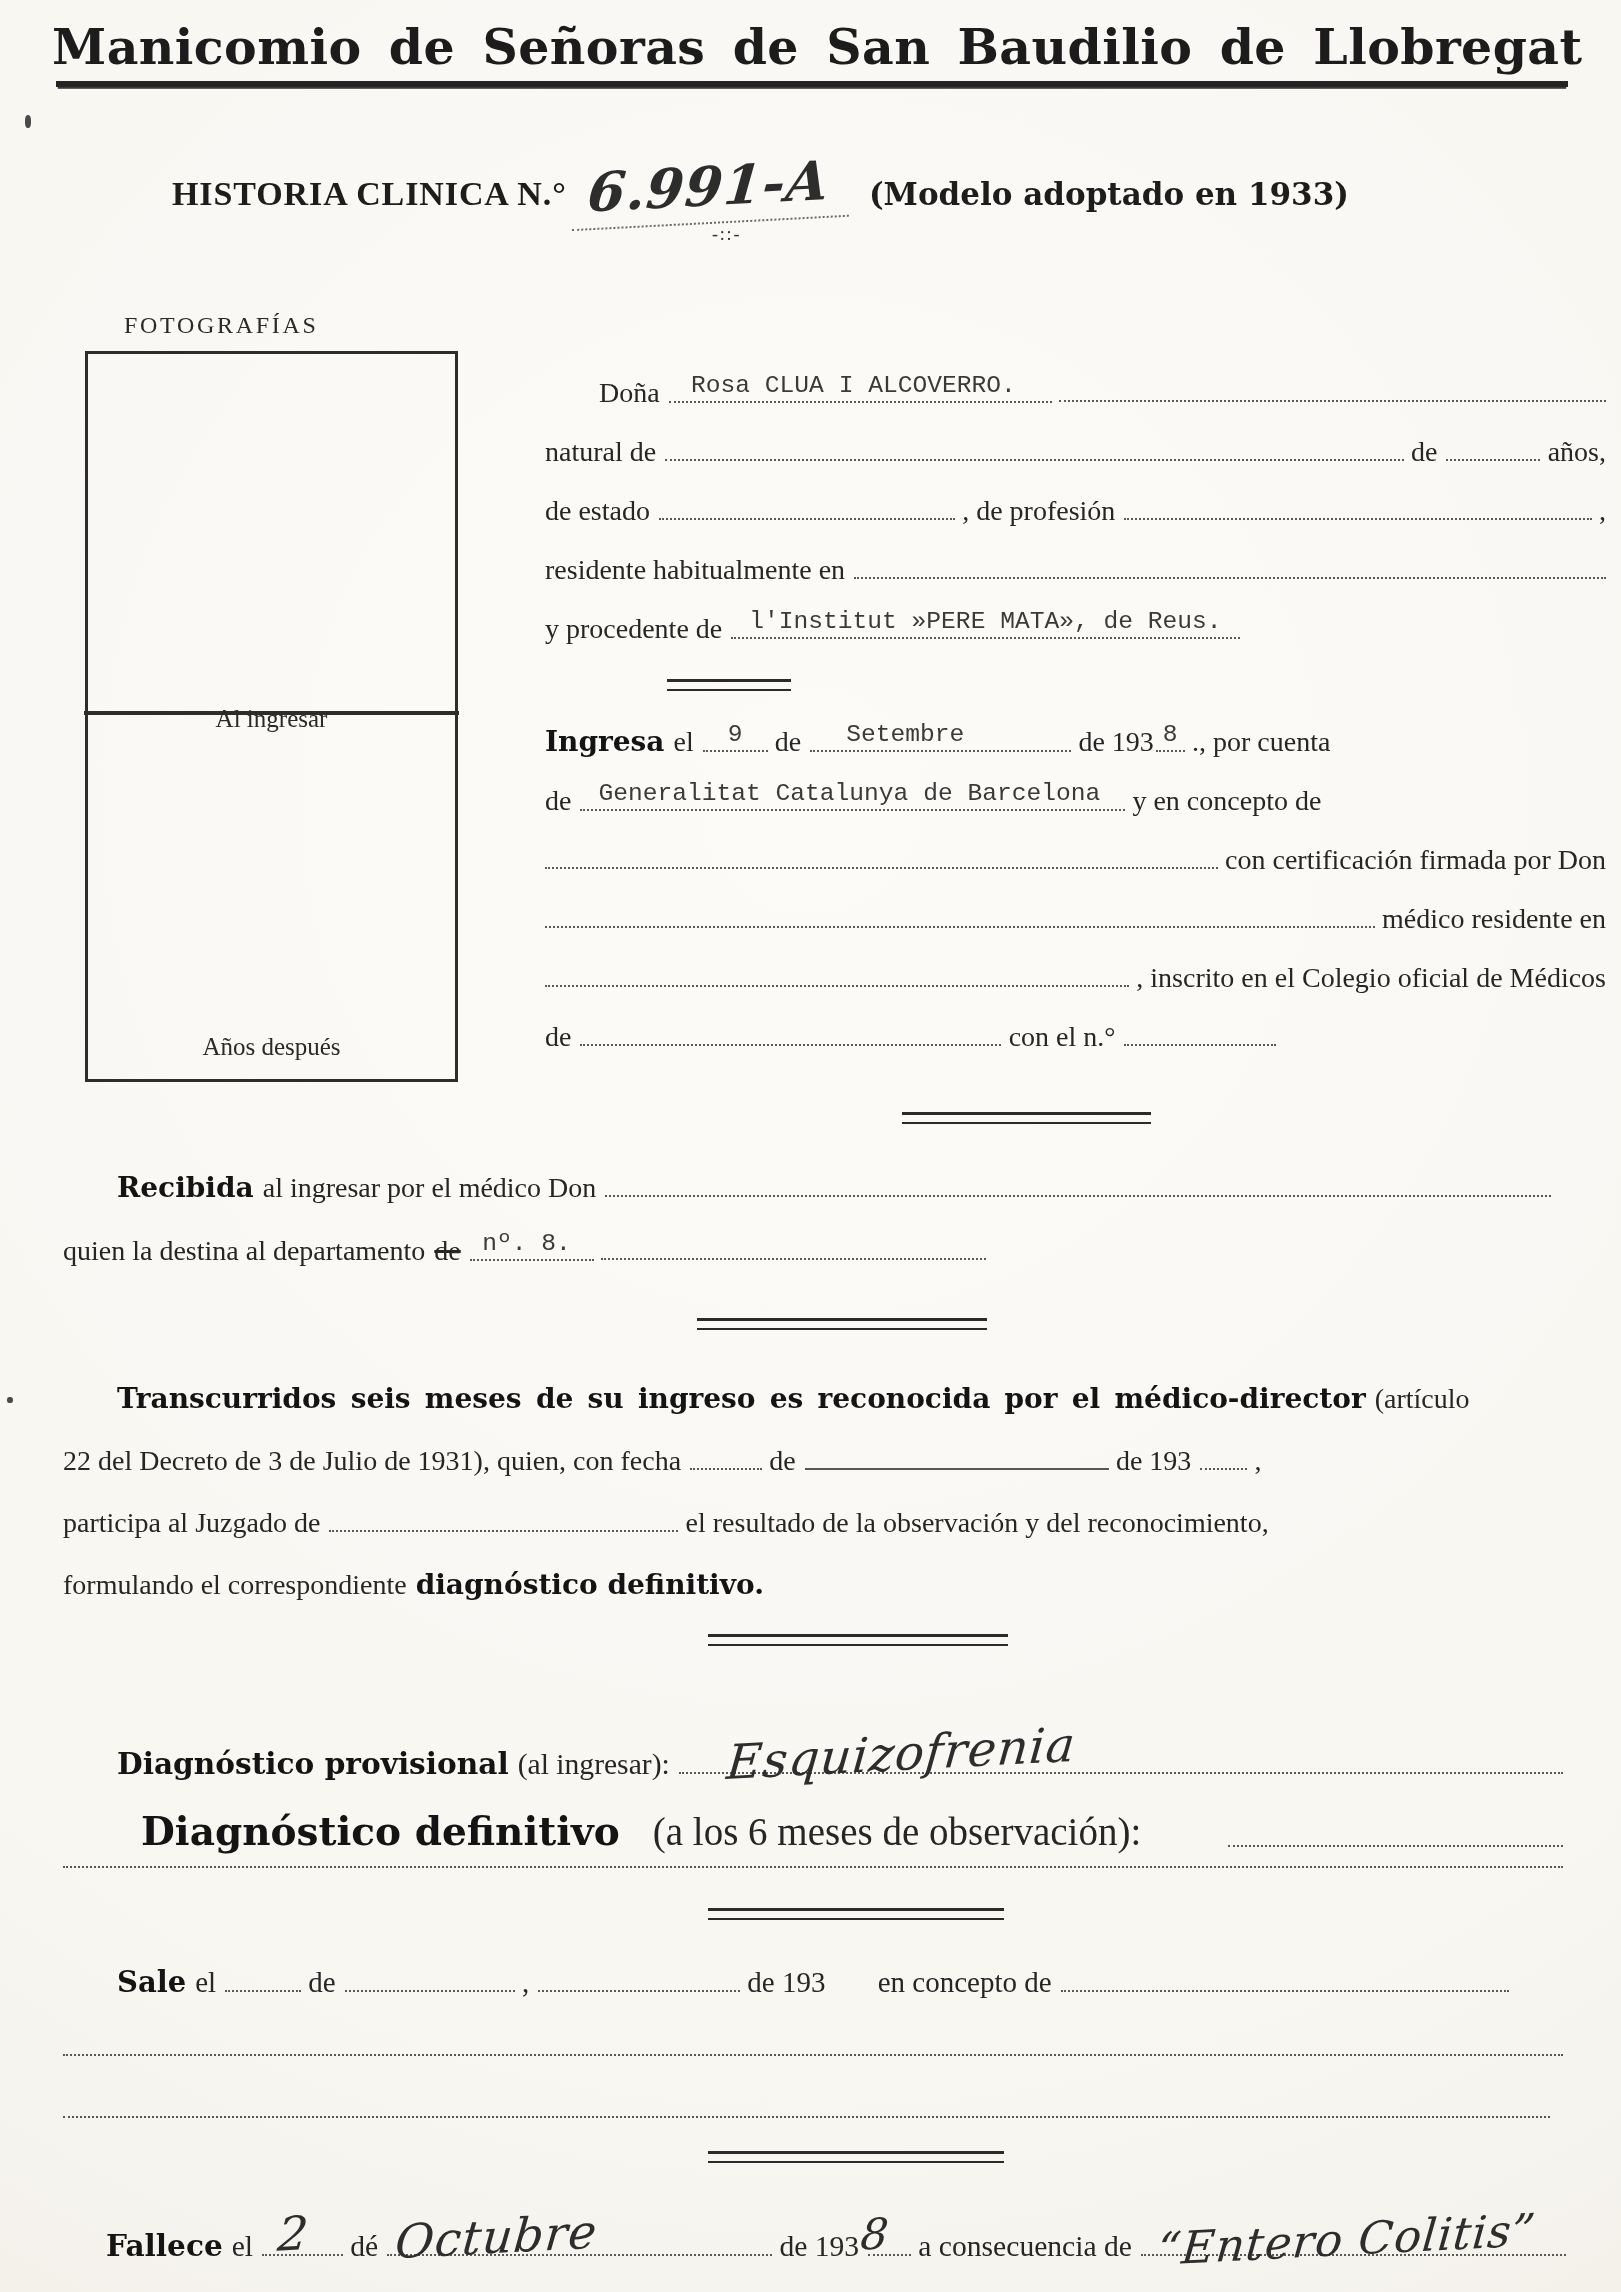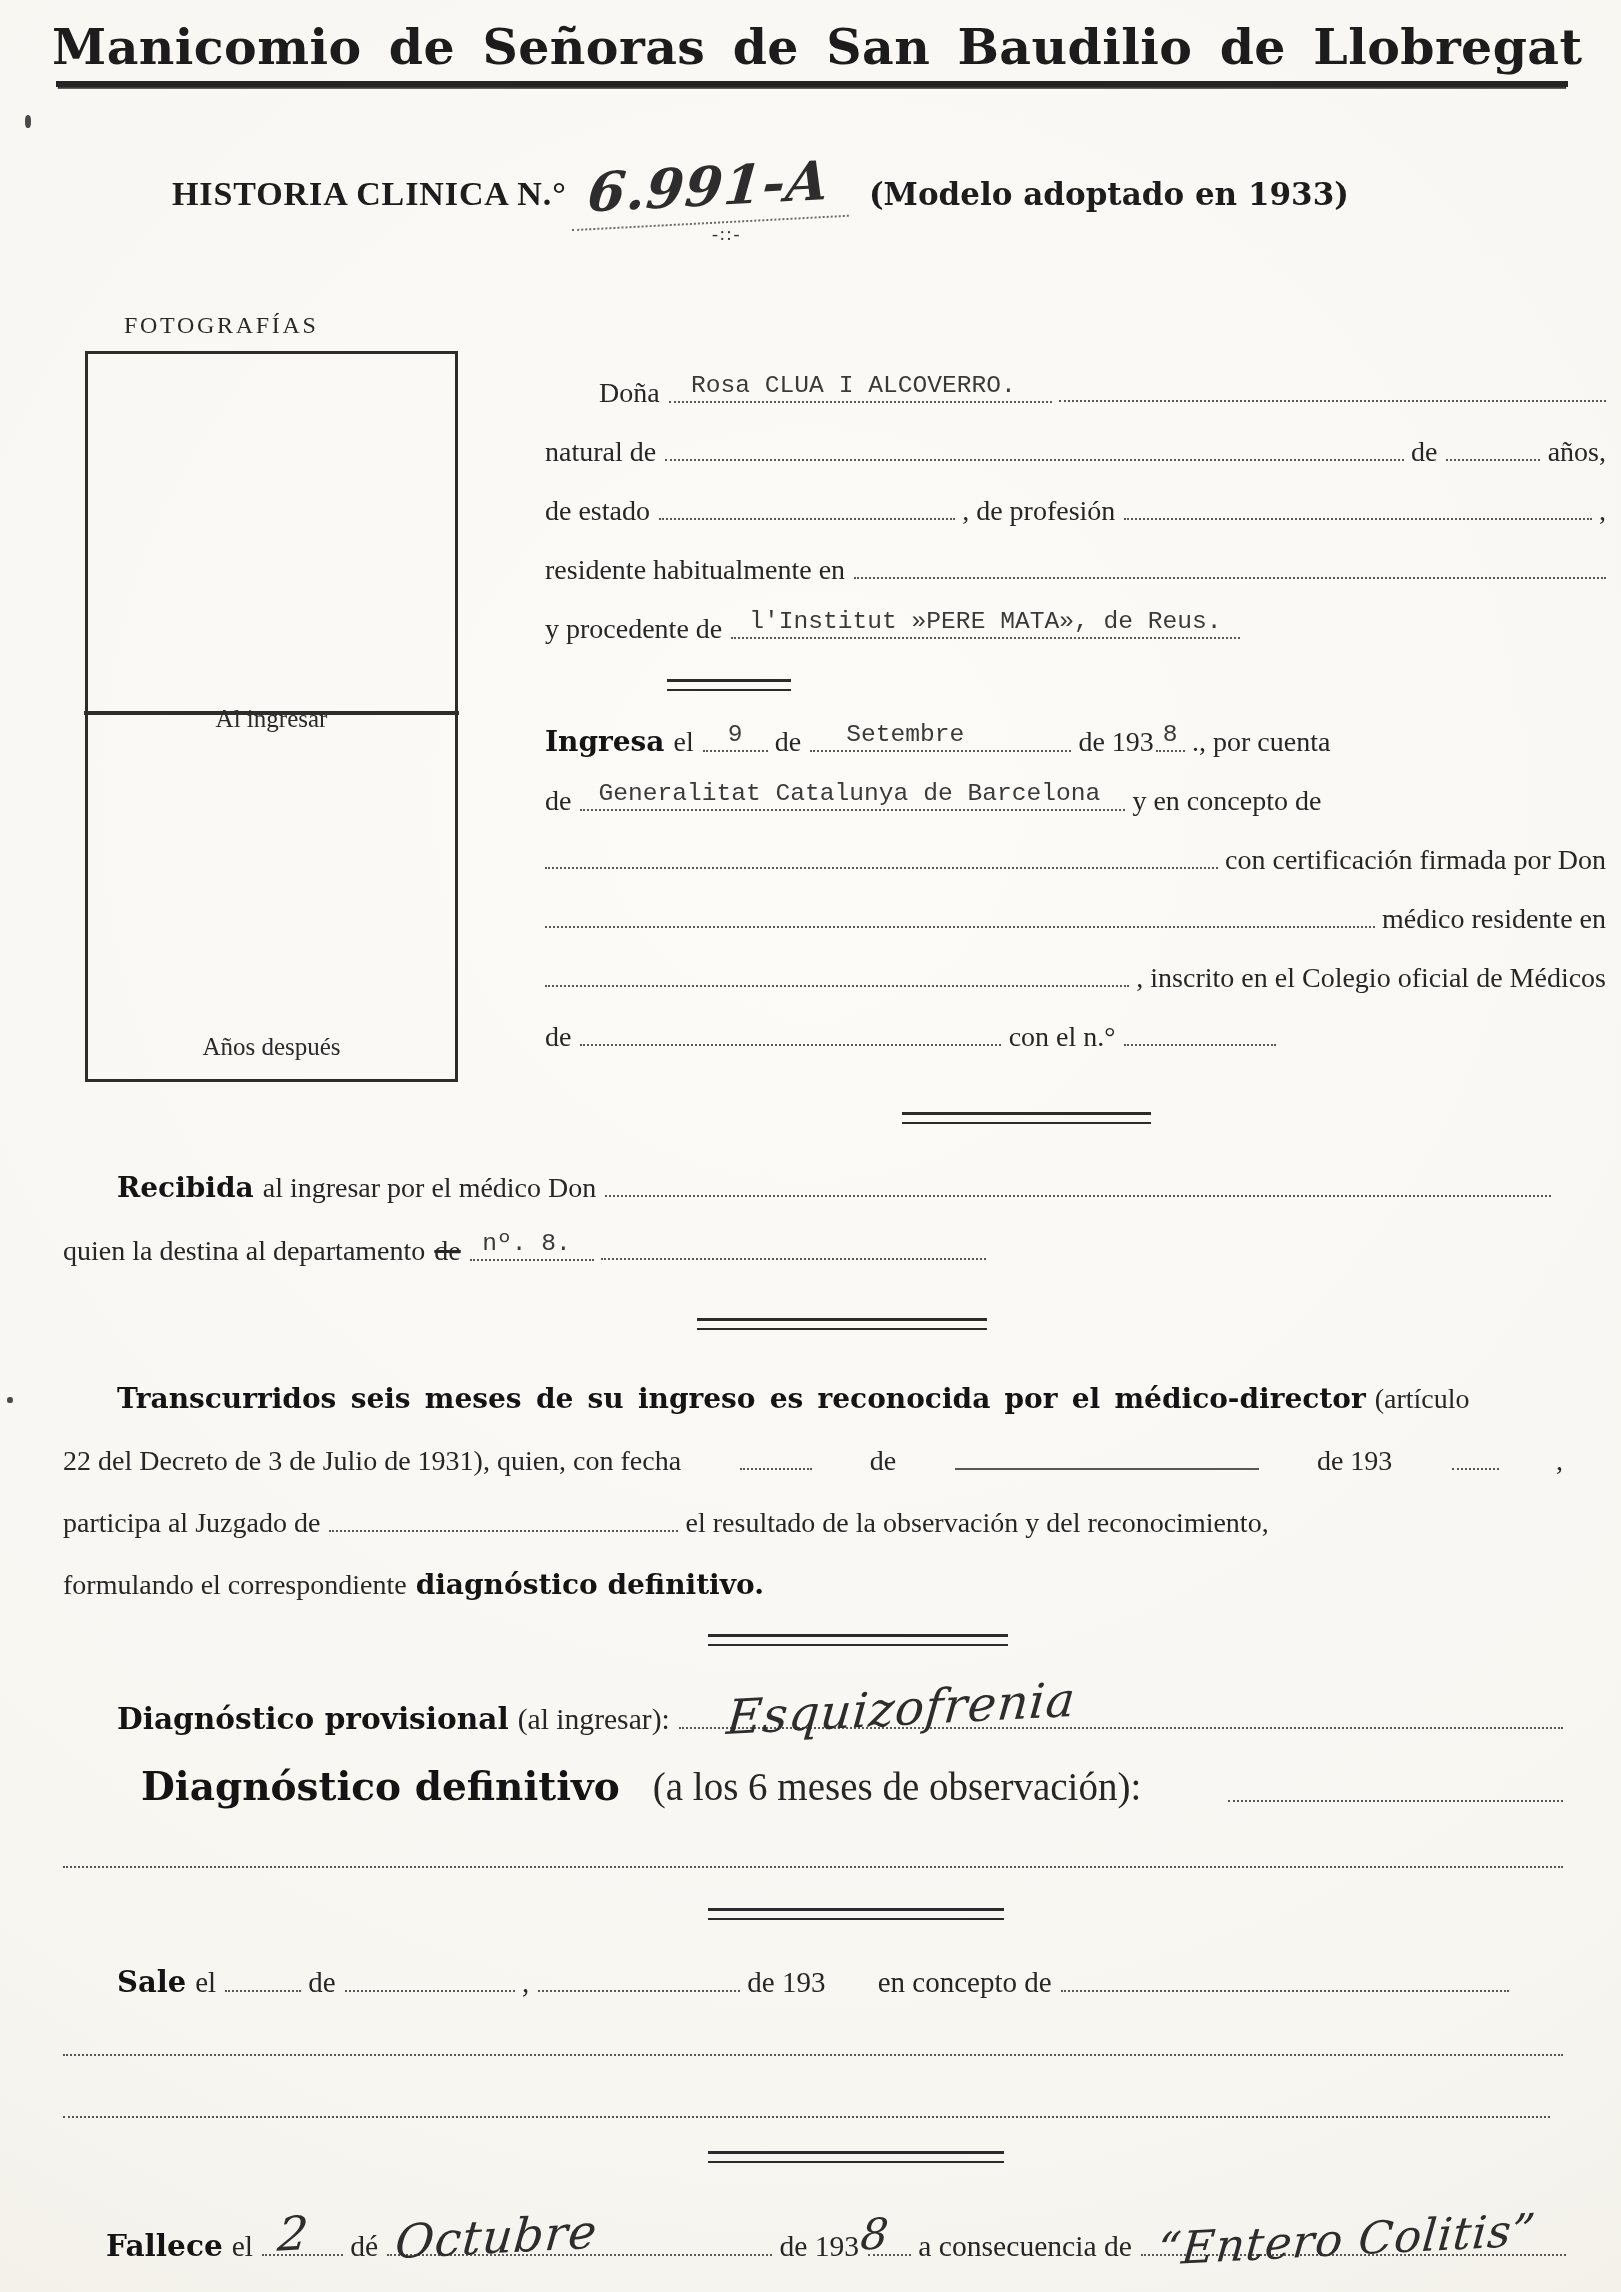--- a/index.html
+++ b/index.html
@@ -173,21 +173,21 @@
   </div>
 
   <div class="abs dbl" style="left:697px;top:1318px;width:290px;"></div>
 
   <div class="abs block" style="top:1358px;">
     <div class="fline" style="height:62px;word-spacing:4.5px;">
       <span class="indent"></span>
       <span class="pb">Transcurridos seis meses de su ingreso es reconocida por el médico-director</span>
       <span class="p">(artículo</span>
     </div>
-    <div class="fline" style="height:62px;justify-content:space-between;">
+    <div class="fline" style="height:62px;">
       <span class="p">22 del Decreto de 3 de Julio de 1931), quien, con fecha</span>
       <span class="dseg" style="width:72px;"></span>
       <span class="p">de</span>
       <span class="dseg" style="width:304px;border-bottom-style:solid;border-bottom-width:2.7px;"></span>
       <span class="p">de 193</span>
       <span class="dseg" style="width:47px;"></span>
       <span class="p">,</span>
     </div>
     <div class="fline" style="height:62px;">
       <span class="p">participa al Juzgado de</span>
@@ -196,21 +196,21 @@
     </div>
     <div class="fline" style="height:62px;">
       <span class="p">formulando el correspondiente</span>
       <span class="pb">diagnóstico definitivo.</span>
     </div>
   </div>
 
   <div class="abs dbl" style="left:708px;top:1634px;width:300px;"></div>
 
   <div class="abs block" style="top:1666px;">
-    <div class="fline" style="height:75px;font-size:29.6px;">
+    <div class="fline" style="height:75px;font-size:29.6px;margin-top:45px;">
       <span class="indent"></span>
       <span class="pb">Diagnóstico provisional</span>
       <span class="p">(al ingresar):</span>
       <span class="dseg flex1 rel">
         <span class="hand hand-abs" style="left:49px;bottom:-9px;font-size:48px;">Esquizofrenia</span>
       </span>
     </div>
     <div class="fline" style="height:73px;font-size:39px;gap:24px;">
       <span class="indent"></span>
       <span class="pb">Diagnóstico definitivo</span>

